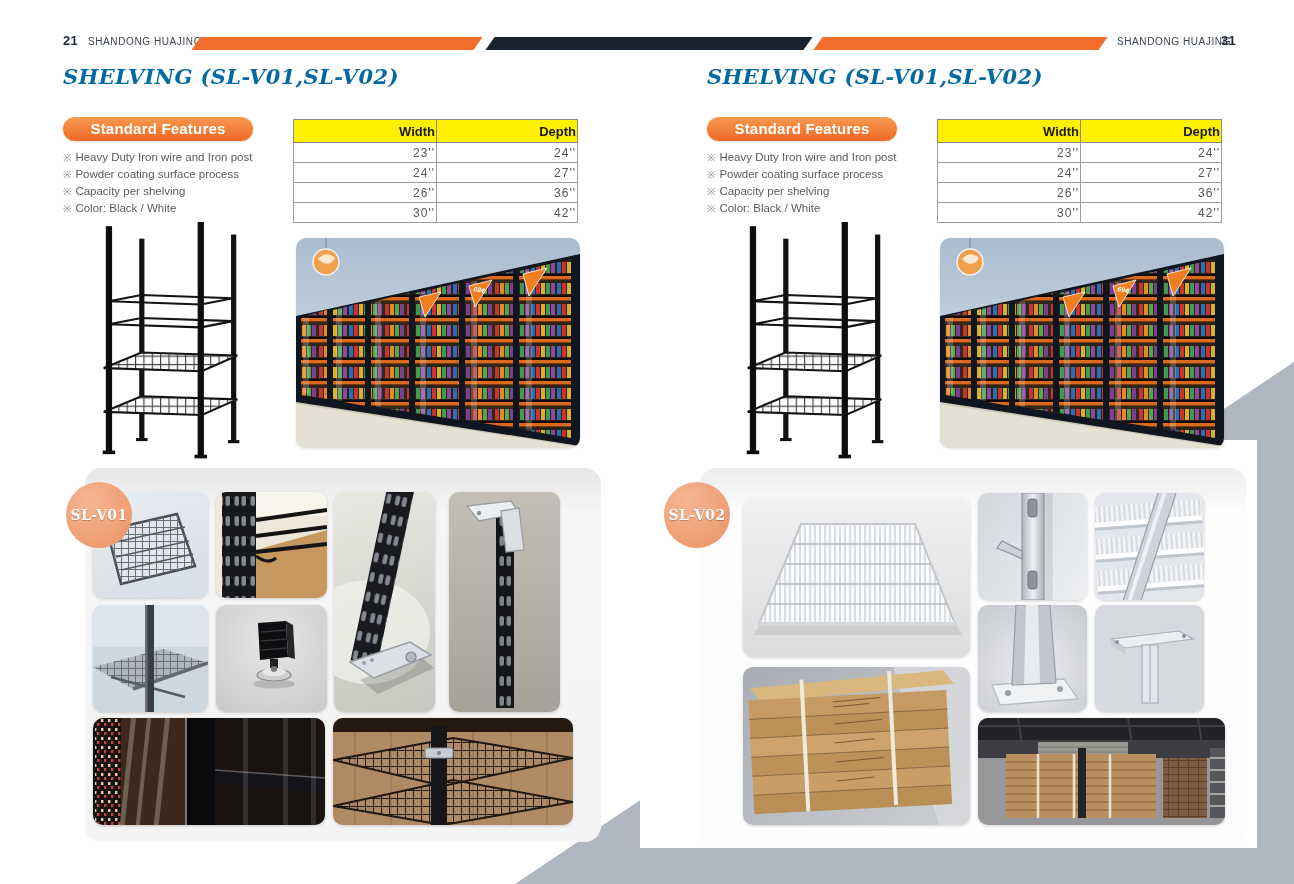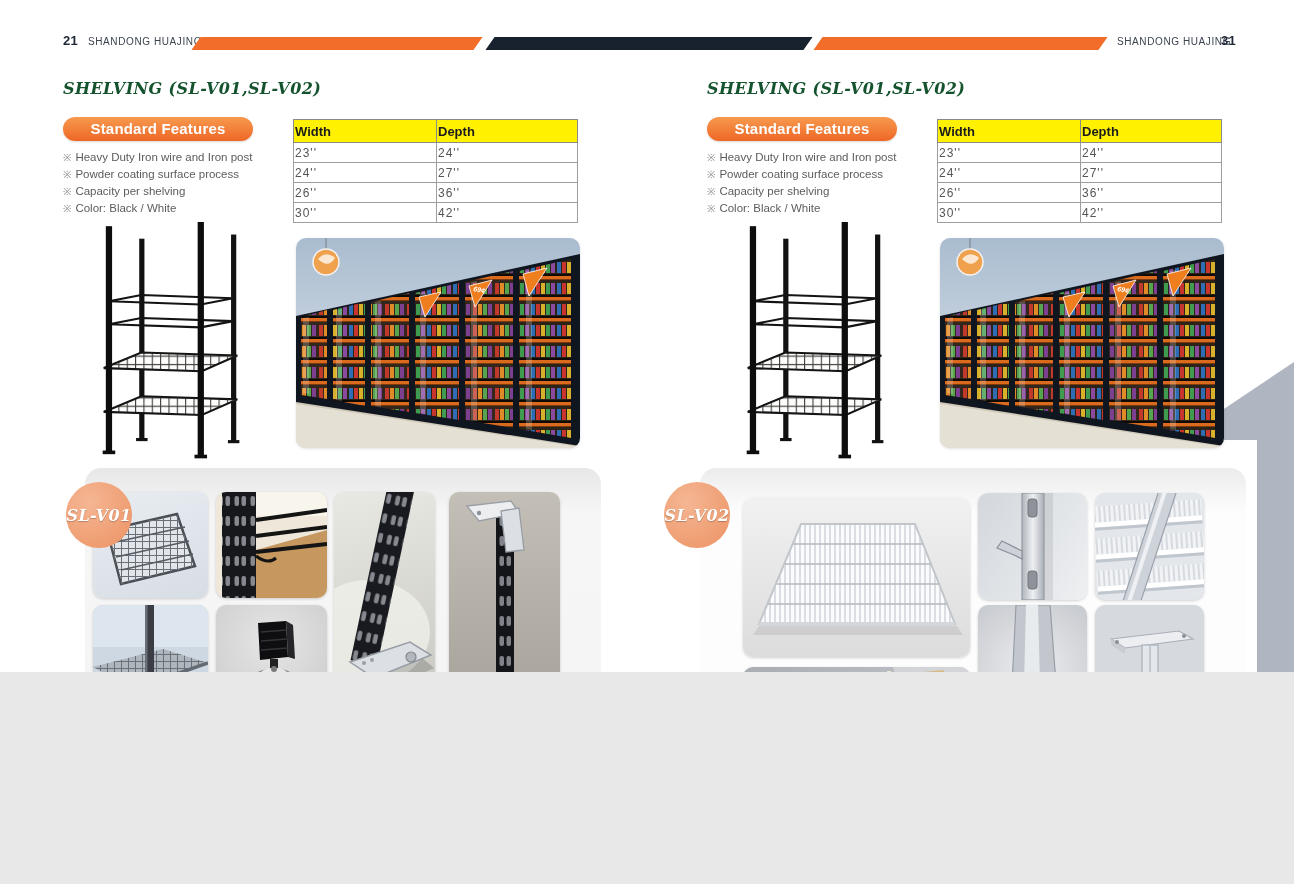--- a/index.html
+++ b/index.html
@@ -1,50 +1,50 @@
 <!DOCTYPE html>
 <html><head>
 <meta charset="utf-8">
 <style>
   html,body{margin:0;padding:0;background:#e8e8e8}
-  #stage{position:relative;width:1294px;height:672px;background:#ffffff;overflow:hidden;
+  #stage{position:relative;width:1294px;height:884px;background:#ffffff;overflow:hidden;
          font-family:"Liberation Sans",sans-serif;margin:0 auto}
   .abs{position:absolute}
   
   .pgnum{position:absolute;top:33px;font-size:13px;font-weight:bold;color:#202938;letter-spacing:.3px}
   .brand{position:absolute;top:36px;font-size:10px;color:#3c4450;letter-spacing:.6px}
   .bar{position:absolute;top:37px;height:13px;transform:skewX(-35deg)}
   .bar.orange{background:#f26c2a}
   .bar.navy{background:#18222f}
   
-  .page-title{position:absolute;top:79px;font-family:"DejaVu Serif",serif;font-style:italic;
-              font-weight:bold;font-size:16px;color:#14532d;letter-spacing:.4px;white-space:nowrap}
+  .page-title{position:absolute;top:64px;font-family:"DejaVu Serif",serif;font-style:italic;
+              font-weight:bold;font-size:21px;color:#0369a1;letter-spacing:.4px;white-space:nowrap}
   .features-pill{position:absolute;top:117px;width:190px;text-align:center;padding:3px 0 4px;
                  background:linear-gradient(180deg,#f79a4e,#ee6726);border-radius:15px;
                  color:#fff;font-size:15px;font-weight:bold;letter-spacing:.2px;
                  box-shadow:0 1px 2px rgba(0,0,0,.15)}
   .features{position:absolute;top:149px;font-size:11.5px;color:#5c5c5c;line-height:16px;white-space:nowrap}
   .features .b{color:#8d8d8d;margin-right:4px;font-size:10px}
   
   .spec-wrap{position:absolute;top:119px}
-  table.spec{border-collapse:collapse;width:285px;text-align:left;border:1px solid #777}
+  table.spec{border-collapse:collapse;width:285px;text-align:right;border:1px solid #777}
   table.spec th{background:#fff100;color:#1c1c1c;font-size:13px;font-weight:bold;height:20px;
                 border:1px solid #8a8a8a}
   table.spec td{background:#fff;color:#555;font-size:12px;height:17px;border:1px solid #9e9e9e;
                 letter-spacing:1px}
   
   .panel{position:absolute;border-radius:16px}
   .panel.left{background:linear-gradient(180deg,#e7e7e7,#f6f6f6 45px,#f4f4f4)}
   .panel.right{background:linear-gradient(180deg,#ececec,#fdfdfd 45px,#fdfdfd)}
   .tile{position:absolute;border-radius:10px;overflow:hidden;box-shadow:0 1px 3px rgba(0,0,0,.18)}
   .tile svg{display:block;width:100%;height:100%}
   .badge{position:absolute;width:66px;height:66px;border-radius:50%;z-index:6;
          background:radial-gradient(circle at 35% 30%,#f5b693,#ec9263);
          display:flex;align-items:center;justify-content:center;color:#fff;
-         font-family:"DejaVu Serif",serif;font-style:italic;font-weight:bold;font-size:16px;
+         font-family:"DejaVu Serif",serif;font-weight:bold;font-size:14px;
          text-shadow:0 1px 1px rgba(0,0,0,.25);letter-spacing:.3px}
   .photo{position:absolute;border-radius:10px;overflow:hidden;box-shadow:0 1px 3px rgba(0,0,0,.12)}
   .photo svg,.art svg{display:block;width:100%;height:100%}
   .art{position:absolute}
   .cover{position:absolute;background:#fff}
 </style>
 </head>
 <body>
 
 <div id="stage">

